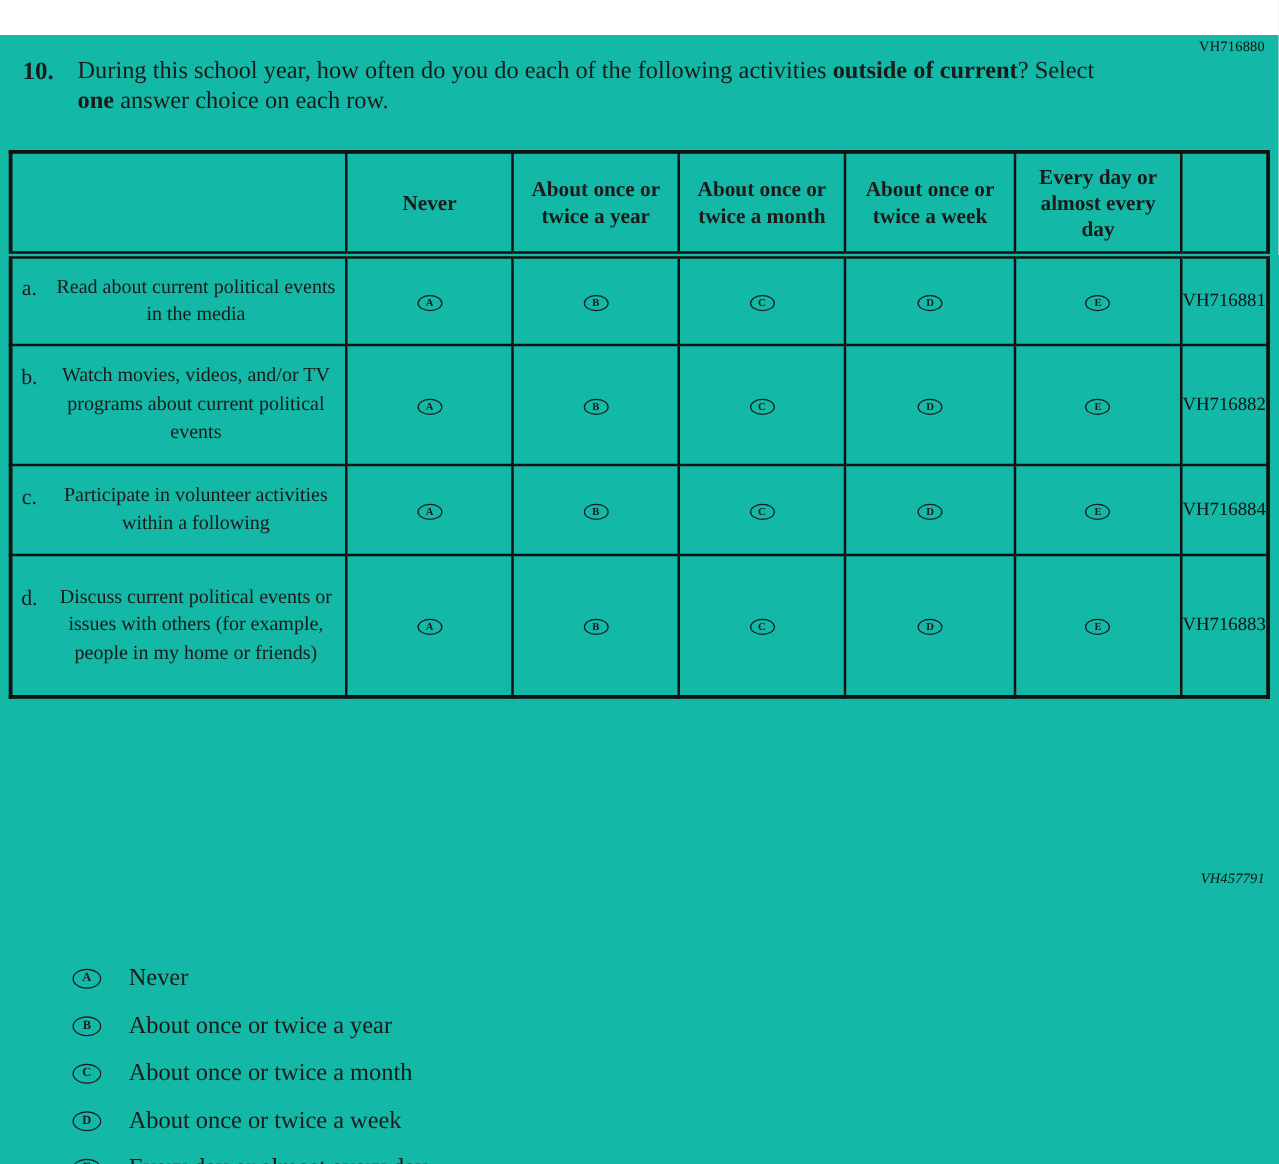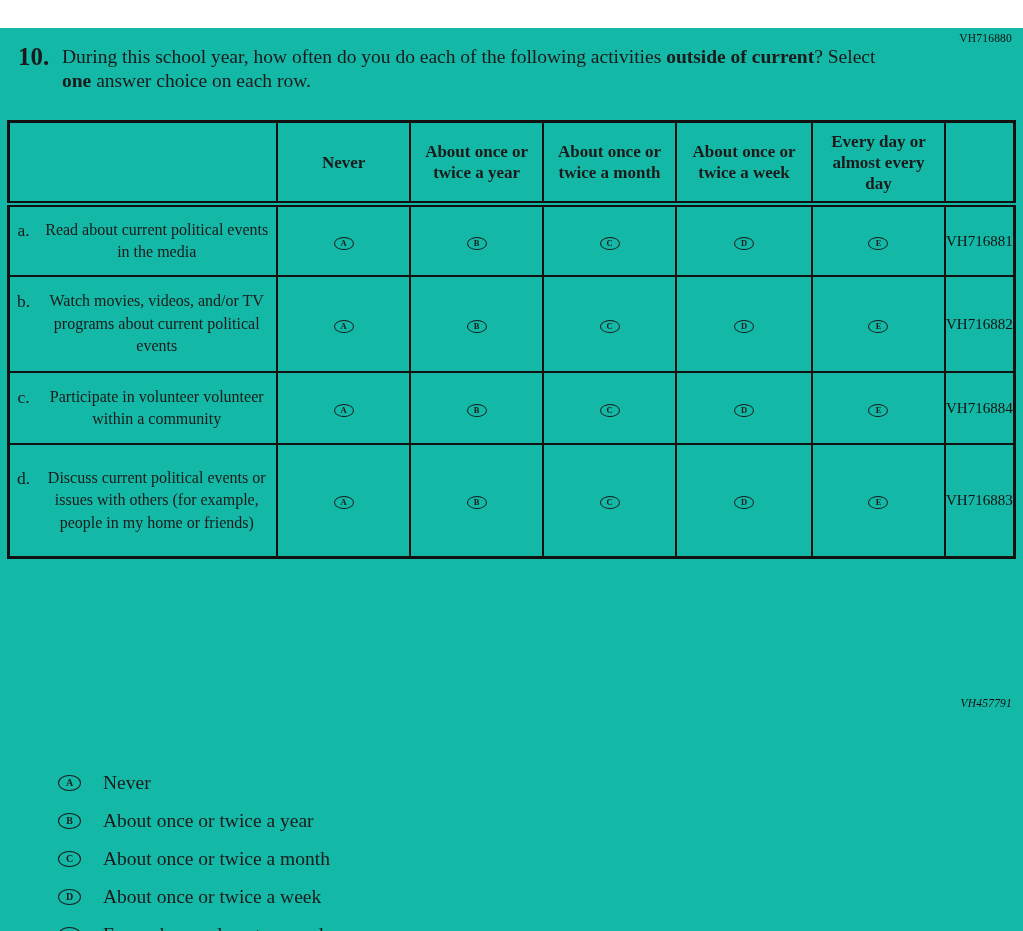--- a/index.html
+++ b/index.html
@@ -21,21 +21,21 @@
   }
   #code-top{top:4px;}
   #code-mid{top:669px;font-style:italic;}
 
   
   .question{position:absolute;display:flex;align-items:flex-start;}
   .q10{top:17px;left:18px;}
   .q11{top:676px;left:28px;}
   .q-num{
     font-weight:700;
-    font-size:25px;
+    font-size:20px;
     line-height:24px;
     flex-shrink:0;
   }
   .q10 .q-num{width:44px;}
   .q11 .q-num{width:34px;}
   .q-text{
     font-size:19.5px;
     line-height:24px;
   }
   .q10 .q-text{width:828px;}
@@ -203,21 +203,21 @@
             </span></td>
         <td><span class="bubble">
               <i>E</i>
             </span></td>
         <td class="code-cell">VH716882</td>
       </tr>
       <tr class="r-c">
         <td class="label-cell">
           <div class="lw">
             <span class="rl">c.</span>
-            <span class="rt">Participate in volunteer volunteer within a community</span>
+            <span class="rt">Participate in volunteer activities within a following</span>
           </div>
         </td>
         <td><span class="bubble">
               <i>A</i>
             </span></td>
         <td><span class="bubble">
               <i>B</i>
             </span></td>
         <td><span class="bubble">
               <i>C</i>

